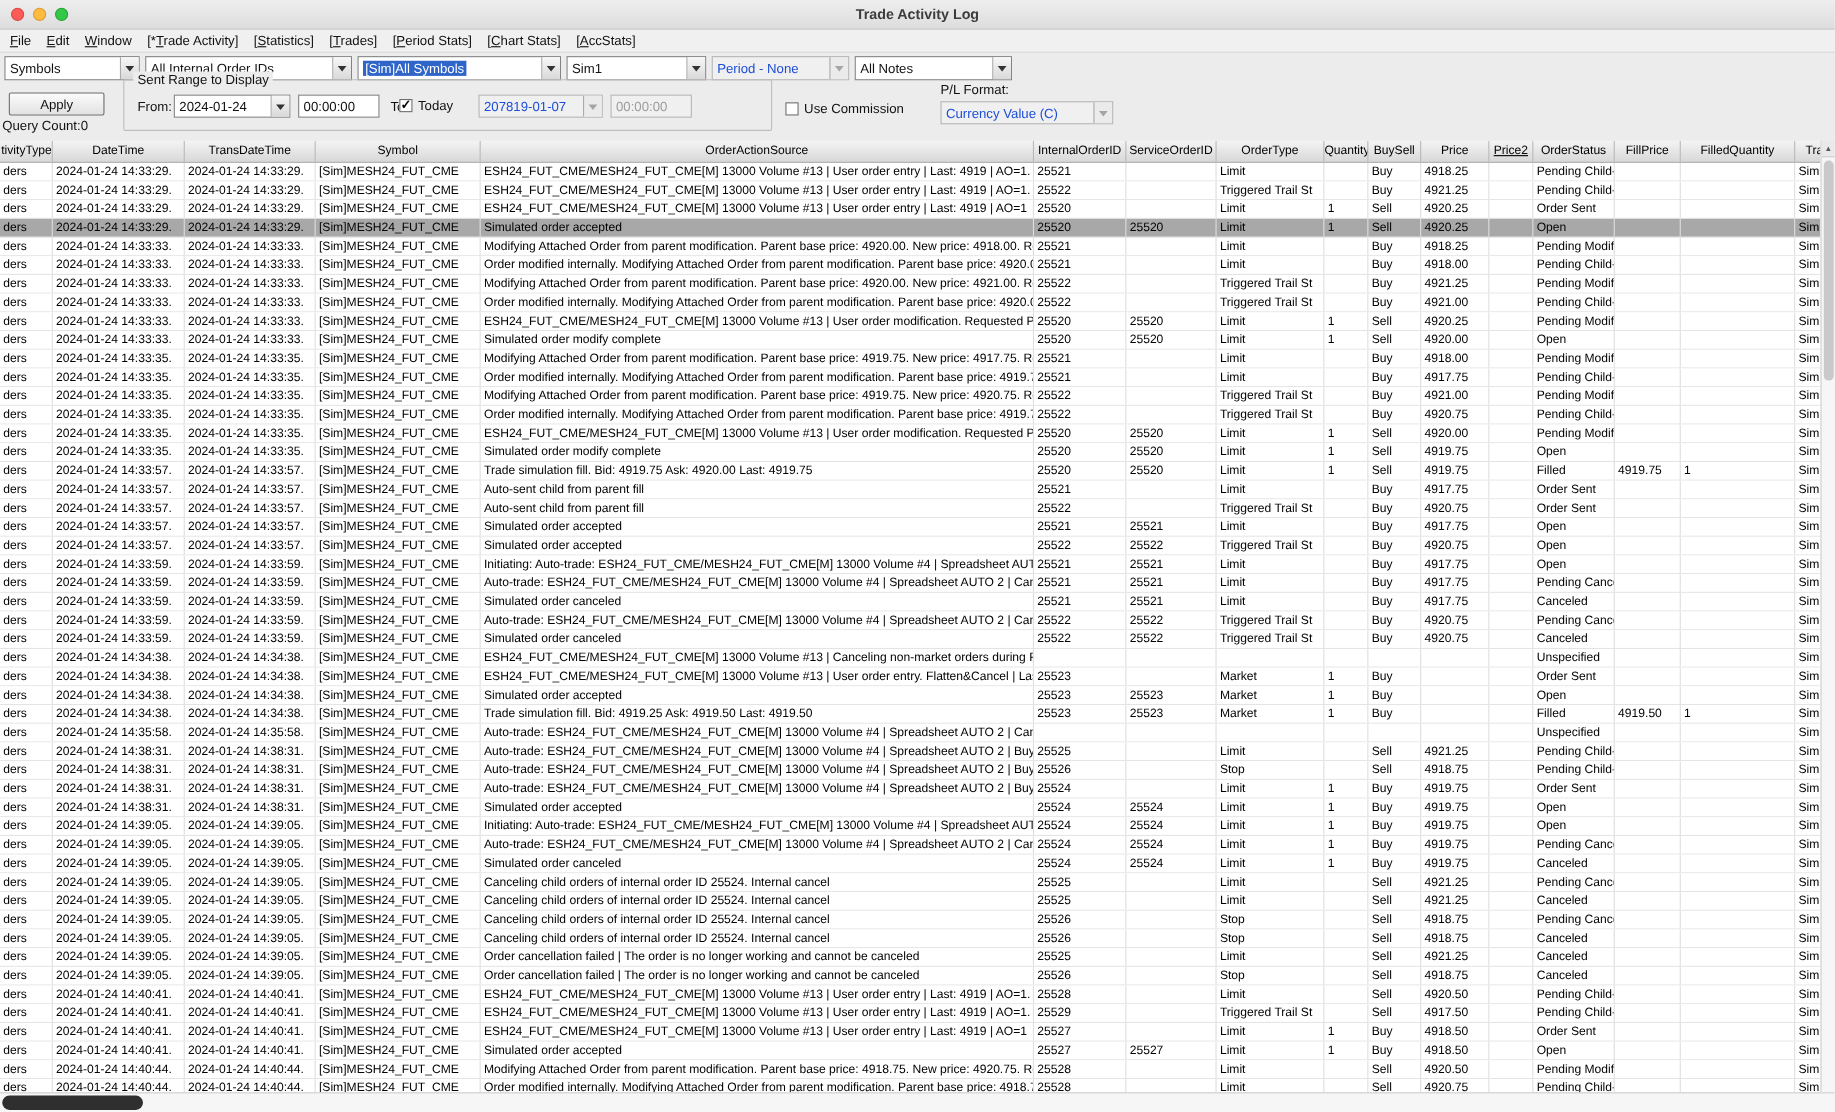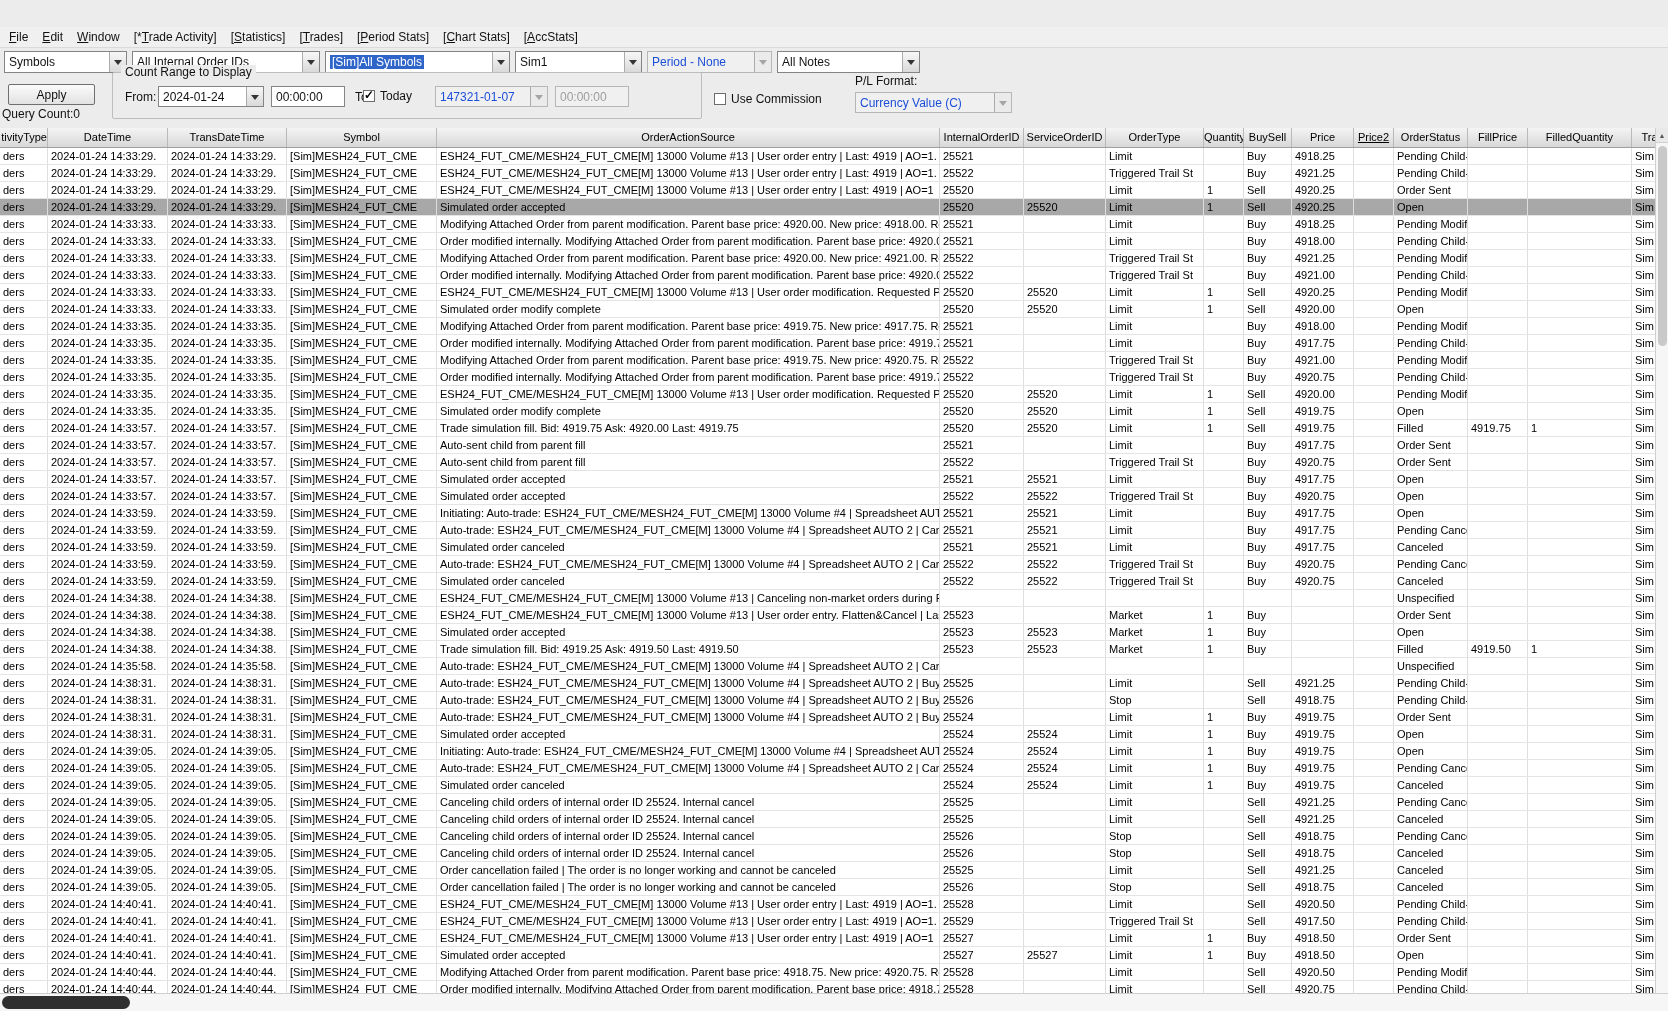--- a/index.html
+++ b/index.html
@@ -78,20 +78,28 @@
   .v-thumb { position:absolute; top:18px; left:2px; width:9px; height:200px; background:#c9c9c9; border-radius:5px; }
   .hscroll { position:absolute; left:0; top:993px; width:1668px; height:18px;
     background:#f6f6f6; border-top:1px solid #cfcfcf; }
   .h-thumb { position:absolute; left:2px; top:2px; width:128px; height:13px; background:#2f2f2f; border-radius:7px; }
 </style>
 </head>
 <body>
 
 <div class="window">
 
+  <div class="titlebar">
+    <div class="traffic">
+      <span class="light red"></span>
+      <span class="light yellow"></span>
+      <span class="light green"></span>
+    </div>
+    <div class="title">Trade Activity Log</div>
+  </div>
 
   <div class="menubar">
       <div class="menu-item"><u>F</u>ile</div>
       <div class="menu-item"><u>E</u>dit</div>
       <div class="menu-item"><u>W</u>indow</div>
       <div class="menu-item">[*<u>T</u>rade Activity]</div>
       <div class="menu-item">[<u>S</u>tatistics]</div>
       <div class="menu-item">[<u>T</u>rades]</div>
       <div class="menu-item">[<u>P</u>eriod Stats]</div>
       <div class="menu-item">[<u>C</u>hart Stats]</div>
@@ -122,34 +130,34 @@
     <div class="combo" style="left:777px; top:51px; width:143px">
       <span class="txt"><span class="val">All Notes</span></span>
       <span class="btn"></span>
     </div>
   </div>
 
   <button class="apply">Apply</button>
   <div class="query-count">Query Count:0</div>
 
   <div class="groupbox">
-    <div class="group-label">Count Range to Display</div>
+    <div class="group-label">Sent Range to Display</div>
     <div class="glabel" style="left:12px; top:17px">From:</div>
     <div class="combo" style="left:45px; top:13px; width:106px; height:21px">
       <span class="txt"><span class="val">2024-01-24</span></span>
       <span class="btn"></span>
     </div>
     <input class="textfield" style="left: 158px; top: 13px; width: 74px;" value="00:00:00">
     <div class="glabel" style="left:242px; top:17px">To:</div>
     <label class="chk checked" style="left:250px; top:16px">
       <span class="box"></span>
       <span>Today</span>
     </label>
     <div class="combo disabled" style="left:322px; top:13px; width:113px; height:21px">
-      <span class="txt"><span class="val">147321-01-07</span></span>
+      <span class="txt"><span class="val">207819-01-07</span></span>
       <span class="btn"></span>
     </div>
     <input class="textfield disabled" style="left: 442px; top: 13px; width: 74px;" value="00:00:00">
   </div>
 
   <label class="chk" style="left:714px; top:92px">
     <span class="box"></span>
     <span>Use Commission</span>
   </label>
 

